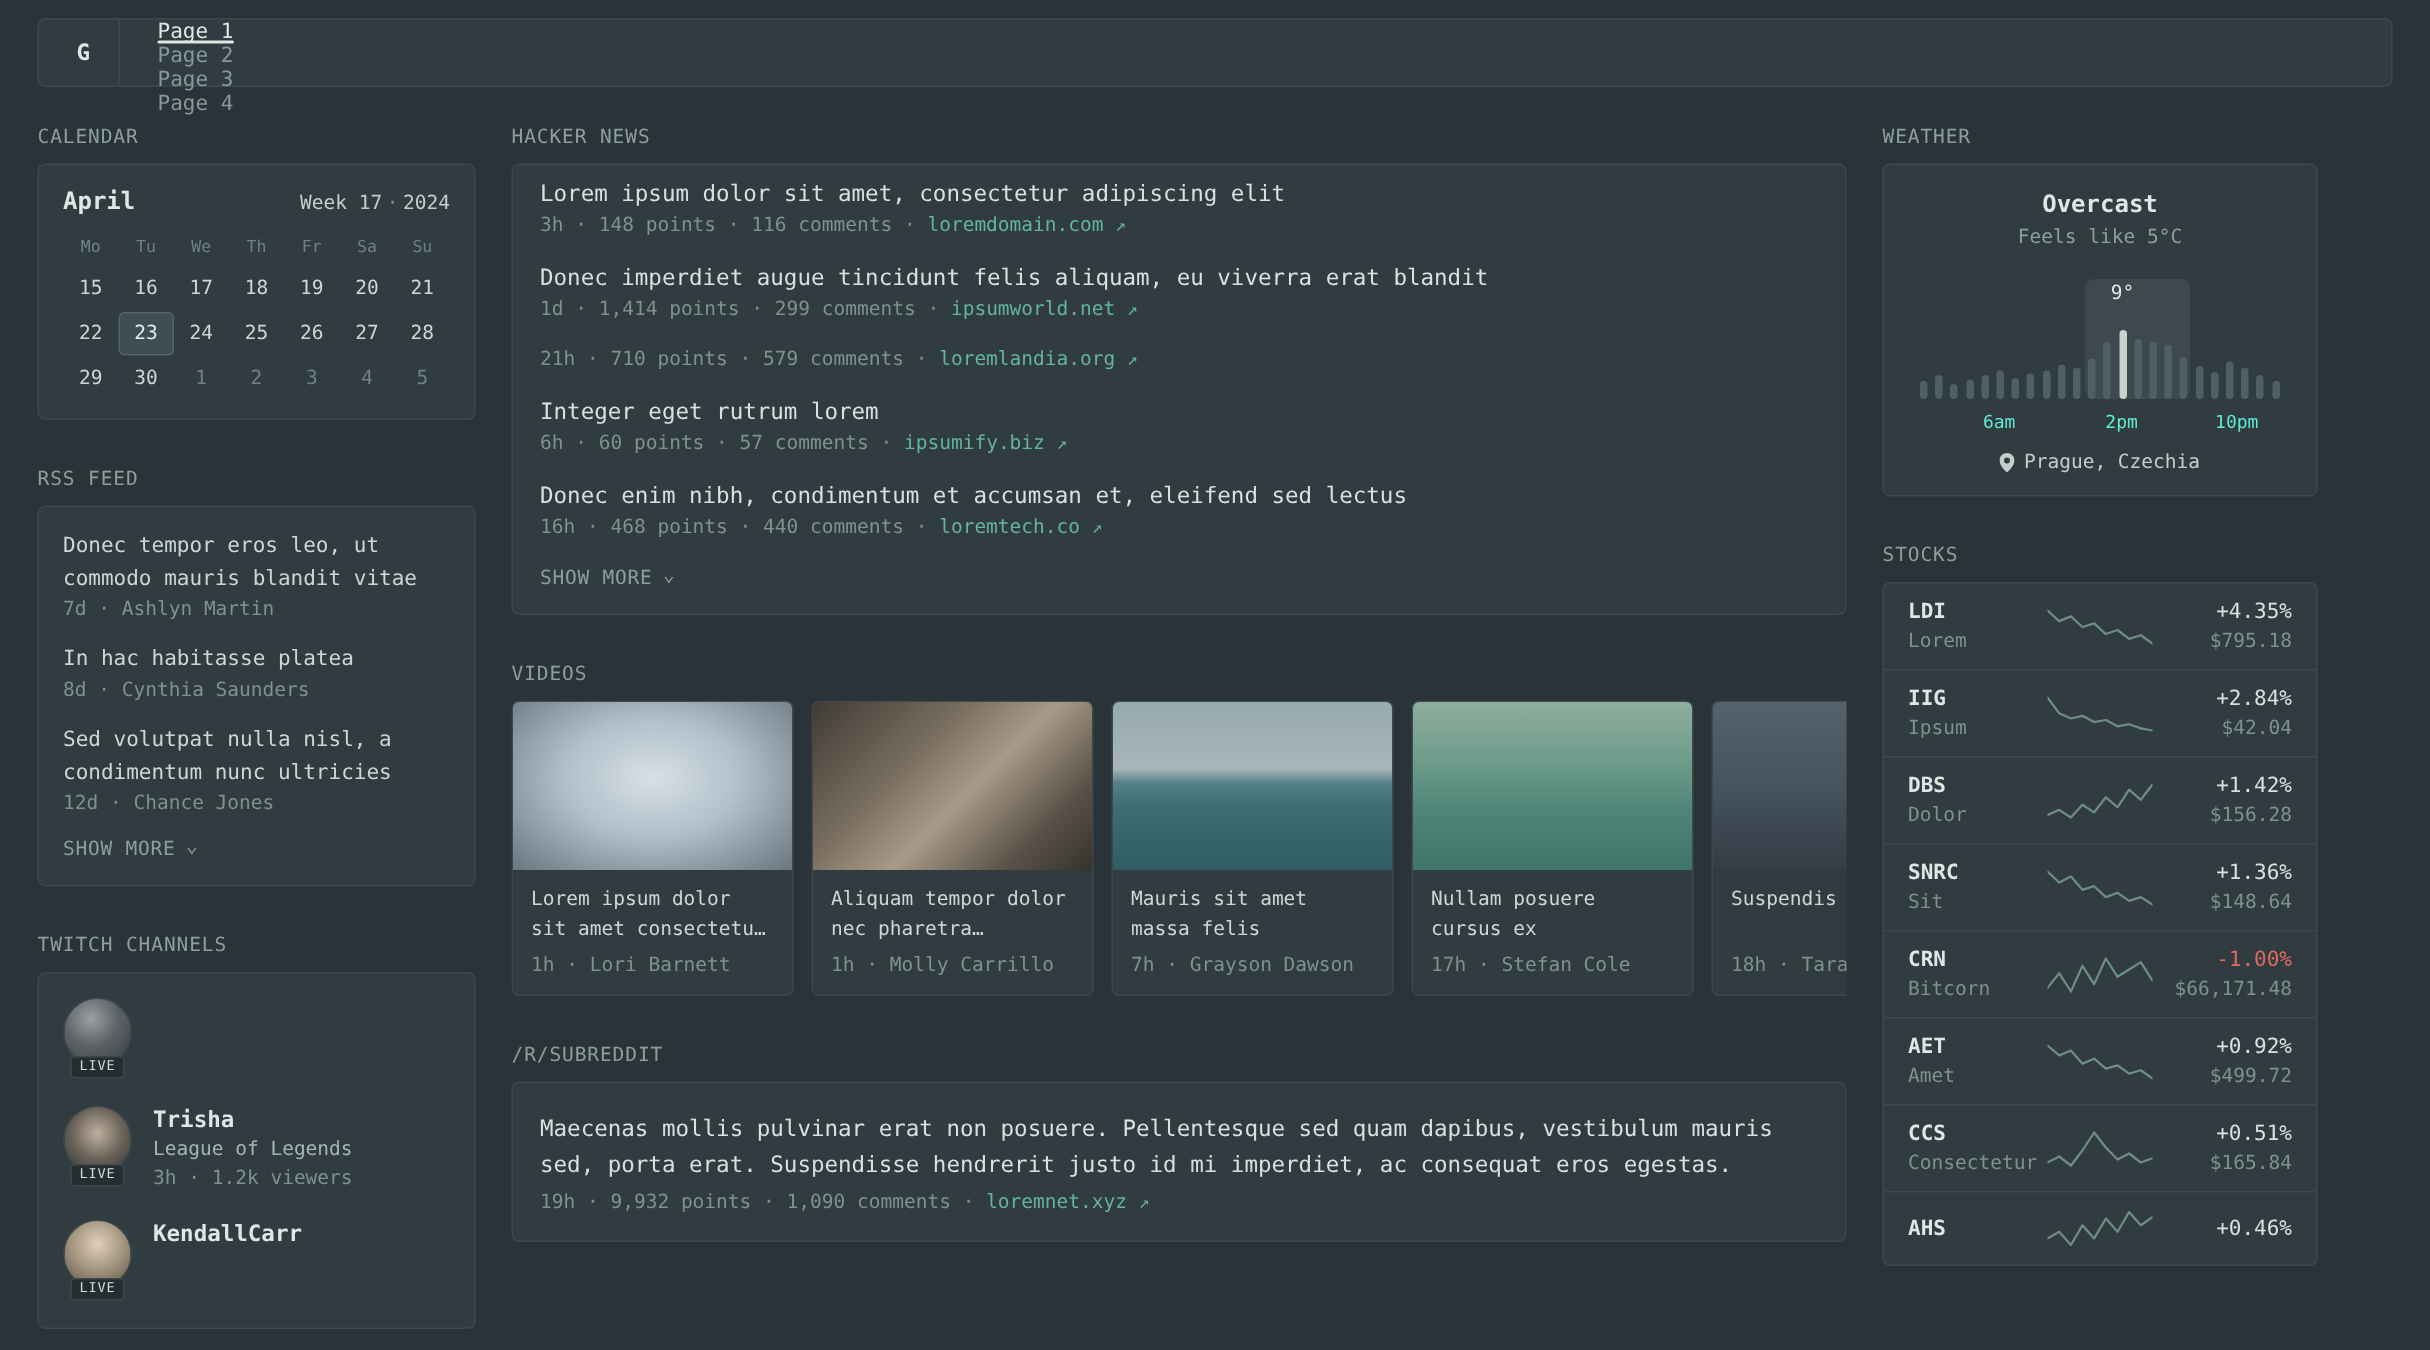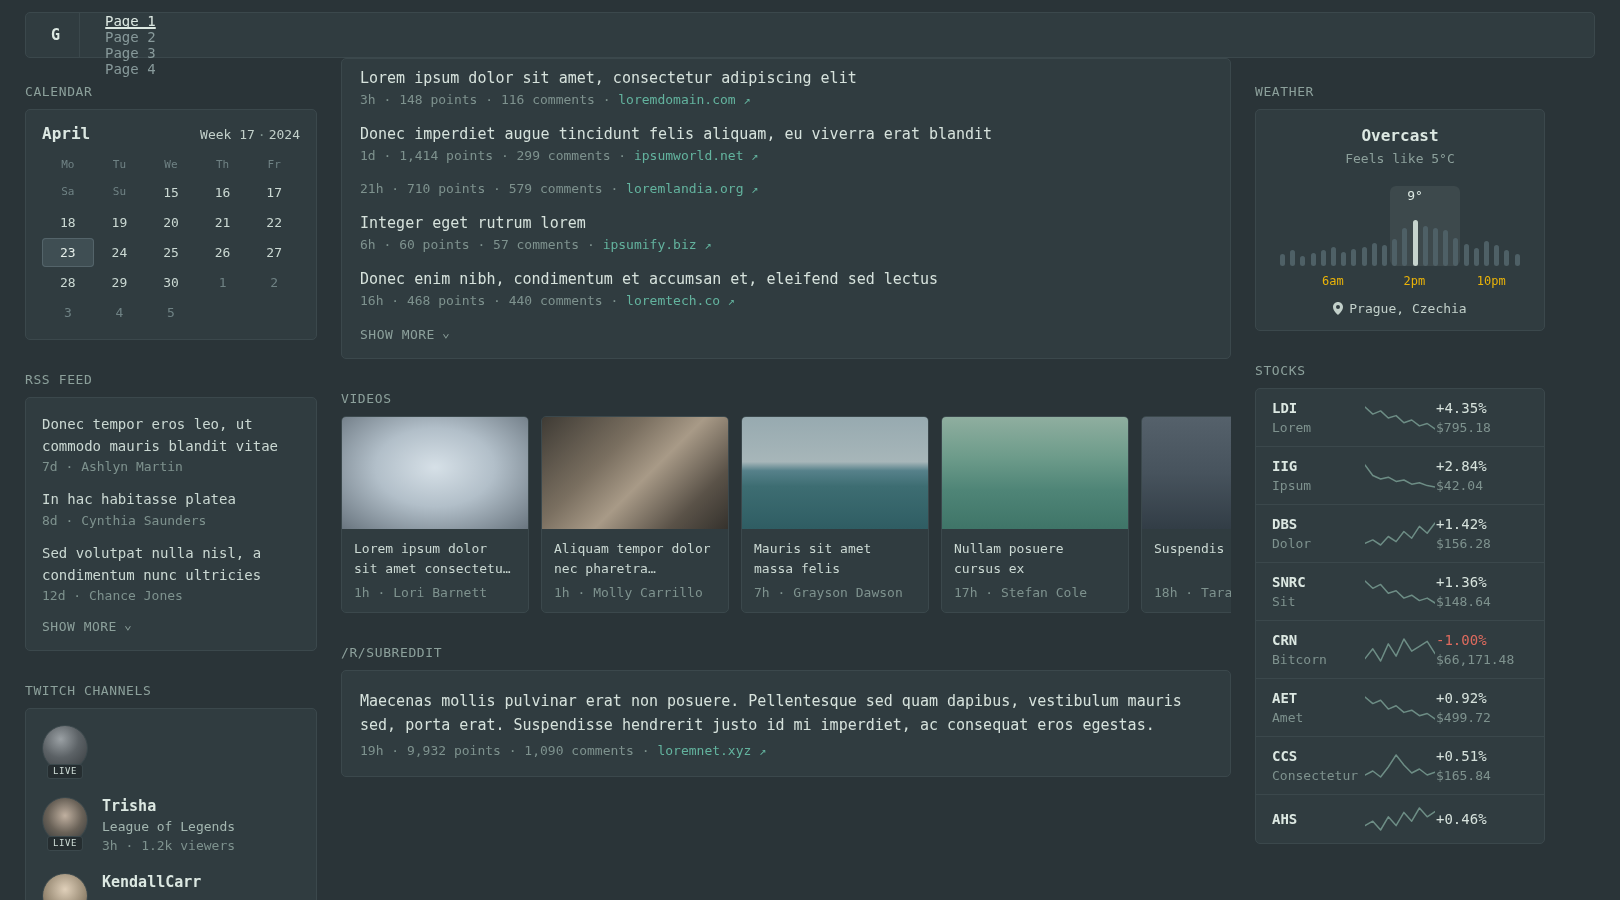--- a/index.html
+++ b/index.html
@@ -40,21 +40,21 @@
   .col > .section-title:first-child { margin-top:26px; }
   .card {
     background:#303c40; border:1px solid #3b484c; border-radius:5px;
   }
   
   .cal-card { padding:14px 16px 12px; }
   .cal-head { display:flex; justify-content:space-between; align-items:baseline; margin-bottom:8px; }
   .cal-month { font-size:16px; font-weight:bold; color:#dce8e2; }
   .cal-right { font-size:13px; color:#c2d0ca; }
   .cal-sep { color:#7e928e; margin:0 3px; }
-  .cal-grid { display:grid; grid-template-columns:repeat(5,1fr); row-gap:1px; text-align:center; }
+  .cal-grid { display:grid; grid-template-columns:repeat(7,1fr); row-gap:1px; text-align:center; }
   .cal-wd { font-size:11px; color:#6f8284; padding:7px 0 6px; }
   .cal-day { font-size:13px; color:#cbd9d3; padding:7px 0; border-radius:4px; cursor:default; }
   .cal-day.out { color:#6f8284; }
   .cal-day.sel { background:#3f4e53; color:#e4ede8; box-shadow:inset 0 0 0 1px #54646a; }
   
   .rss-card { padding:16px; }
   .rss-item { margin-bottom:15px; }
   .rss-title { font-size:14px; line-height:1.55; color:#cbd9d3; }
   .rss-meta { font-size:13px; color:#7e928e; margin-top:2px; }
   .show-more {
@@ -110,36 +110,36 @@
   .w-feels { font-size:13px; color:#8ca09b; margin-top:6px; }
   .w-chart { position:relative; height:84px; margin:16px 8px 0; }
   .w-hl { position:absolute; top:4px; bottom:0; border-radius:6px; background:rgba(214,226,220,0.08); }
   .w-bars {
     position:absolute; left:0; right:0; bottom:0; height:52px;
     display:flex; justify-content:space-between; align-items:flex-end;
   }
   .wbar { width:5px; border-radius:3px; background:#4e6066; }
   .wbar.active { background:#c6d4ce; }
   .w-peak { position:absolute; top:6px; transform:translateX(-50%); font-size:13px; color:#dce8e2; }
-  .w-times { position:relative; height:15px; margin:8px 8px 0; font-size:12px; color:#eab308; }
+  .w-times { position:relative; height:15px; margin:8px 8px 0; font-size:12px; color:#5eead4; }
   .w-time { position:absolute; transform:translateX(-50%); }
   .w-loc {
     margin-top:12px; font-size:13px; color:#c2d0ca;
     display:flex; align-items:center; justify-content:center; gap:6px; cursor:pointer;
   }
   .pin { flex:none; }
   
   .stocks-card { overflow:hidden; }
   .stock-row { display:flex; align-items:center; padding:11px 16px; border-top:1px solid #3b484c; cursor:pointer; }
   .stock-row:first-child { border-top:none; }
   .s-id { width:92px; }
   .s-ticker { font-size:14px; font-weight:bold; color:#dce8e2; }
   .s-name { font-size:13px; color:#7e928e; margin-top:4px; }
   .s-spark { flex:1; display:flex; justify-content:center; }
-  .s-right { width:92px; }
+  .s-right { width:92px; text-align:right; }
   .s-change { font-size:14px; color:#d6e2dc; }
   .s-change.neg { color:#de6b5e; }
   .s-price { font-size:13px; color:#7e928e; margin-top:4px; }
 </style>
 </head>
 <body>
 
 <header class="topbar">
   <div class="logo">G</div>
   <nav class="tabs">
@@ -243,20 +243,21 @@
      <div>
        <div class="tw-name">KendallCarr</div>
 
      </div>
    </div>
         </div>
     </section>
   </div>
 
   <div class="col">
+    <div class="section-title">HACKER NEWS</div>
     <section class="card hn-card">
       <div>
           <div class="hn-item">
      <div class="hn-title">Lorem ipsum dolor sit amet, consectetur adipiscing elit</div>
      <div class="hn-meta">3h · 148 points · 116 comments · <span class="link">loremdomain.com <span class="ext">↗</span></span></div>
    </div>
           <div class="hn-item">
      <div class="hn-title">Donec imperdiet augue tincidunt felis aliquam, eu viverra erat blandit</div>
      <div class="hn-meta">1d · 1,414 points · 299 comments · <span class="link">ipsumworld.net <span class="ext">↗</span></span></div>
    </div>

